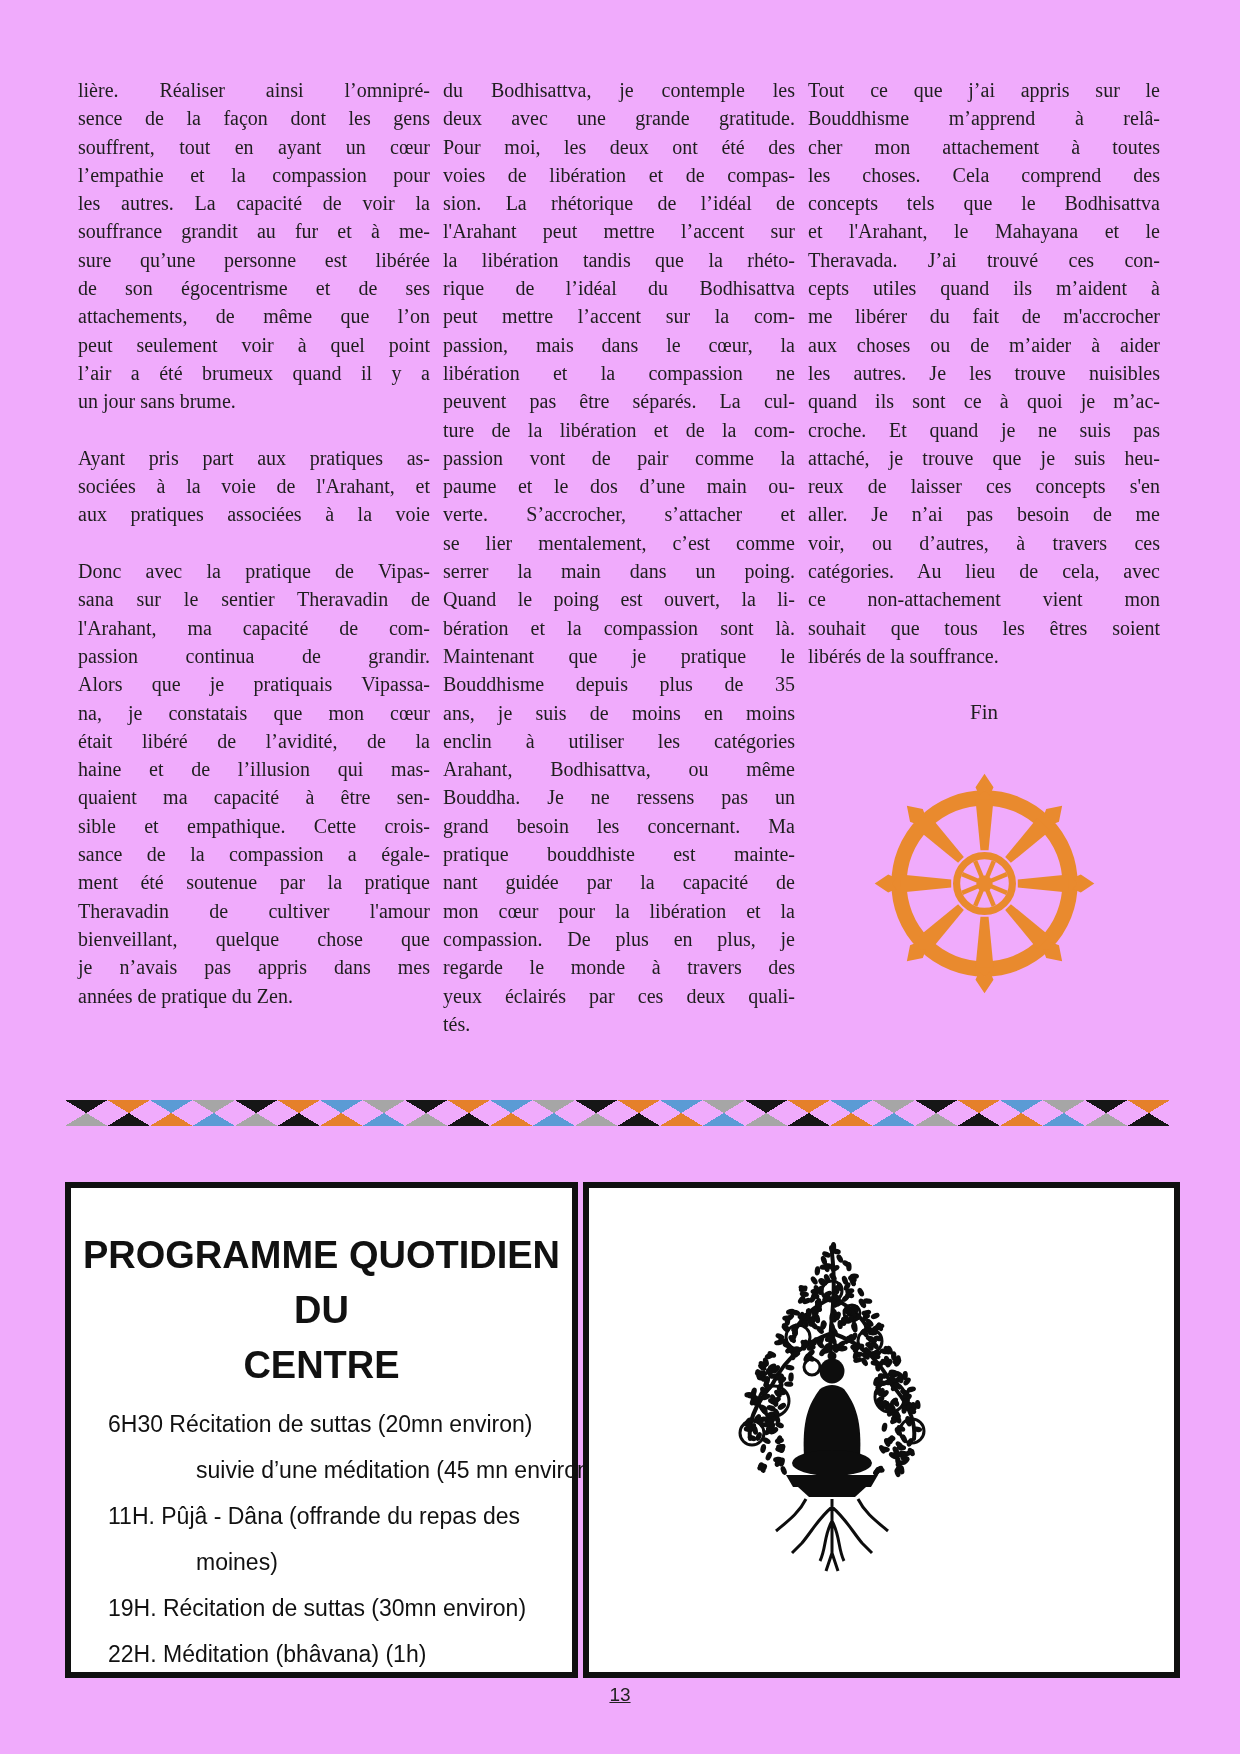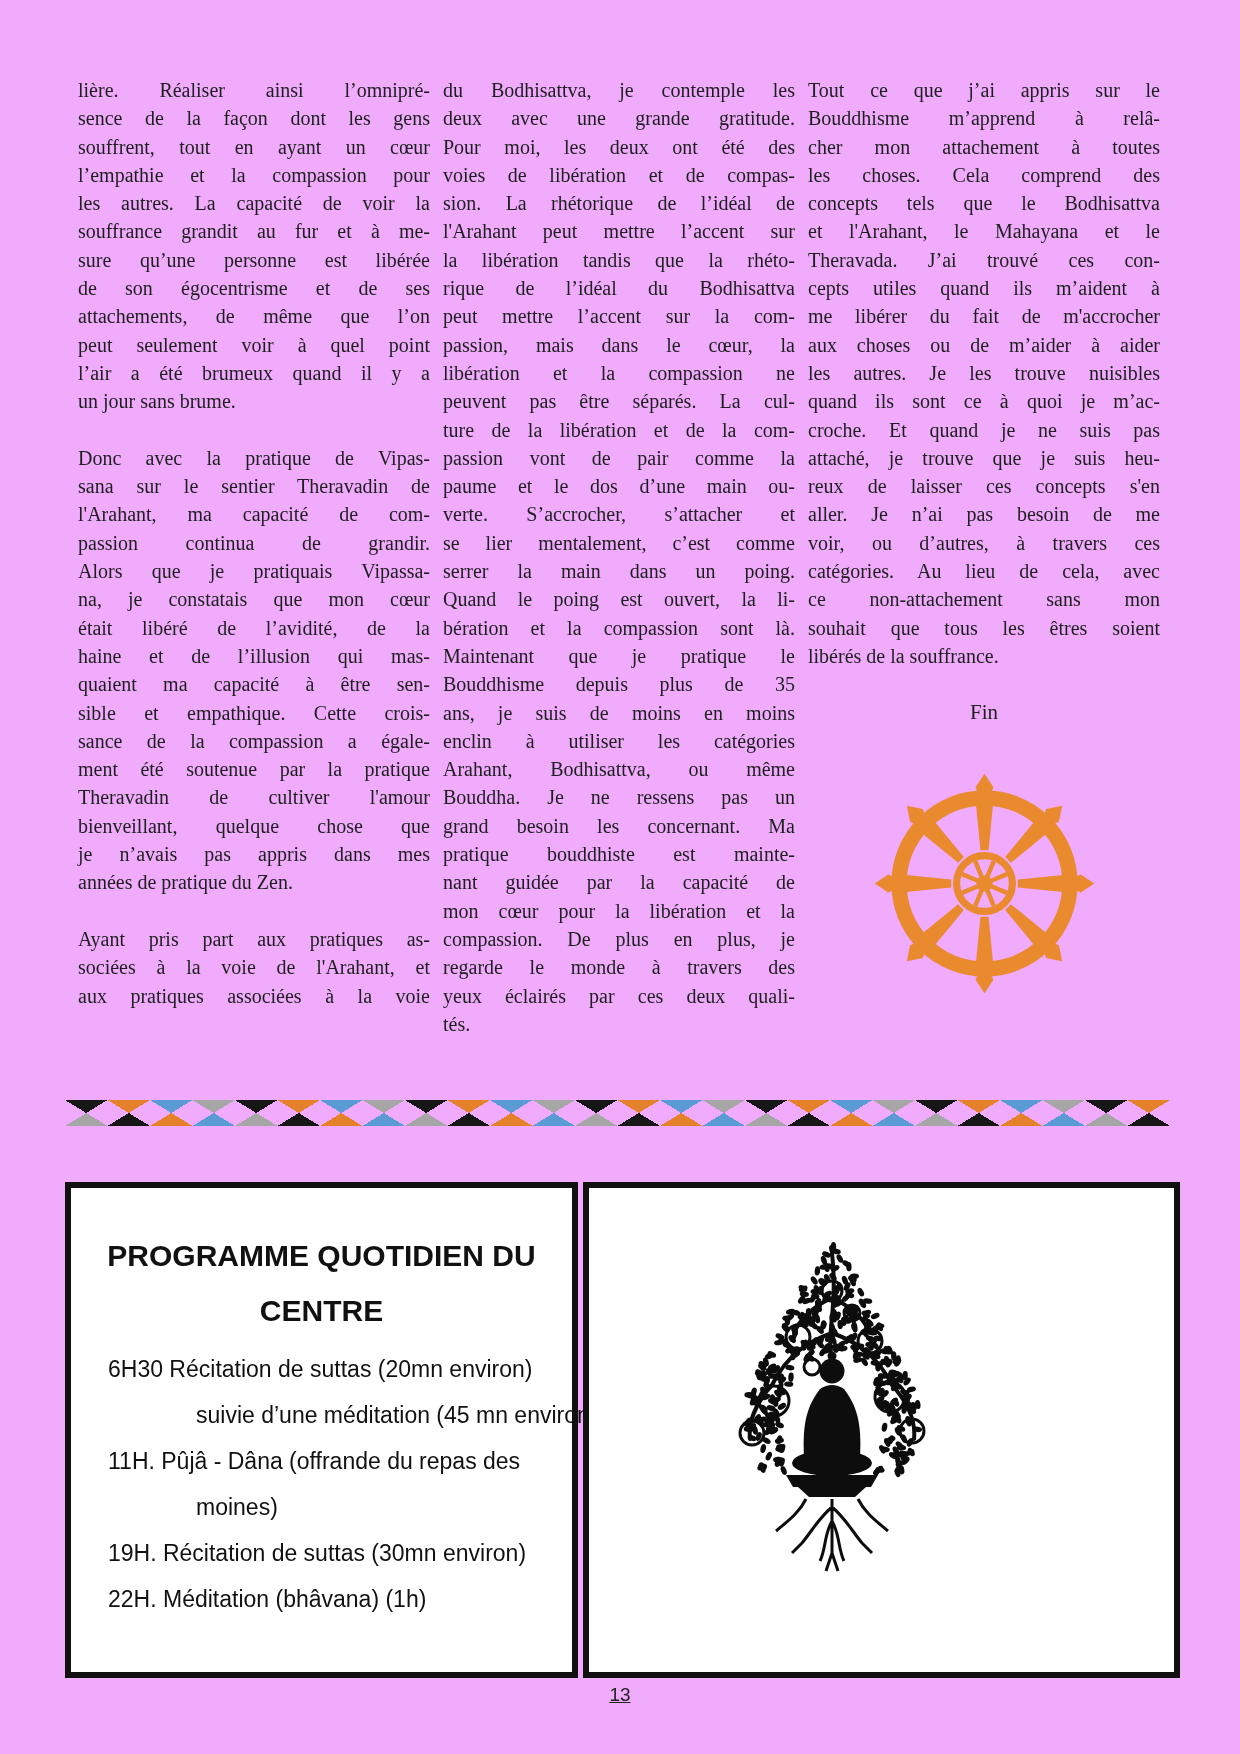--- a/index.html
+++ b/index.html
@@ -16,21 +16,21 @@
   .fin{text-align:center;margin-top:28px;font-size:21px;color:#1e1e1e;}
   .wheel-wrap{margin-top:44px;display:flex;justify-content:center;}
 
   
   .divider{position:absolute;left:65px;top:1100px;width:1105px;height:26px;}
 
   
   .program-box{position:absolute;left:65px;top:1182px;width:513px;height:496px;
                border:6px solid #101010;box-sizing:border-box;background:#fff;
                font-family:"Liberation Sans",sans-serif;color:#111;}
-  .box-title{margin-top:40px;text-align:center;font-weight:bold;font-size:30px;line-height:55px;}
+  .box-title{margin-top:40px;text-align:center;font-weight:bold;font-size:38px;line-height:55px;}
   .schedule{margin-top:8px;padding-left:12px;font-size:23px;}
   .sched-line{line-height:46px;white-space:nowrap;margin-left:25px;}
   .sched-line.ind{padding-left:88px;}
 
   .image-box{position:absolute;left:583px;top:1182px;width:597px;height:496px;
              border:6px solid #101010;box-sizing:border-box;background:#fff;
              display:flex;align-items:flex-start;justify-content:center;
              padding-top:40px;padding-right:100px;}
 
   .page-number{position:absolute;top:1684px;left:0;width:100%;text-align:center;
@@ -52,41 +52,41 @@
             <div class="line">les autres. La capacité de voir la</div>
             <div class="line">souffrance grandit au fur et à me-</div>
             <div class="line">sure qu’une personne est libérée</div>
             <div class="line">de son égocentrisme et de ses</div>
             <div class="line">attachements, de même que l’on</div>
             <div class="line">peut seulement voir à quel point</div>
             <div class="line">l’air a été brumeux quand il y a</div>
             <div class="line endline">un jour sans brume.</div>
           </div>
           <div class="para">
+            <div class="line">Ayant pris part aux pratiques as-</div>
+            <div class="line">sociées à la voie de l'Arahant, et</div>
+            <div class="line">aux pratiques associées à la voie</div>
+          </div>
+          <div class="para">
             <div class="line">Donc avec la pratique de Vipas-</div>
             <div class="line">sana sur le sentier Theravadin de</div>
             <div class="line">l'Arahant, ma capacité de com-</div>
             <div class="line">passion continua de grandir.</div>
             <div class="line">Alors que je pratiquais Vipassa-</div>
             <div class="line">na, je constatais que mon cœur</div>
             <div class="line">était libéré de l’avidité, de la</div>
             <div class="line">haine et de l’illusion qui mas-</div>
             <div class="line">quaient ma capacité à être sen-</div>
             <div class="line">sible et empathique. Cette crois-</div>
             <div class="line">sance de la compassion a égale-</div>
             <div class="line">ment été soutenue par la pratique</div>
             <div class="line">Theravadin de cultiver l'amour</div>
             <div class="line">bienveillant, quelque chose que</div>
             <div class="line">je n’avais pas appris dans mes</div>
             <div class="line endline">années de pratique du Zen.</div>
-          </div>
-          <div class="para">
-            <div class="line">Ayant pris part aux pratiques as-</div>
-            <div class="line">sociées à la voie de l'Arahant, et</div>
-            <div class="line">aux pratiques associées à la voie</div>
           </div>
         </div>
       </div>
     <div class="col">
         <div class="paras">
           <div class="para">
             <div class="line">du Bodhisattva, je contemple les</div>
             <div class="line">deux avec une grande gratitude.</div>
             <div class="line">Pour moi, les deux ont été des</div>
             <div class="line">voies de libération et de compas-</div>
@@ -137,21 +137,21 @@
             <div class="line">me libérer du fait de m'accrocher</div>
             <div class="line">aux choses ou de m’aider à aider</div>
             <div class="line">les autres. Je les trouve nuisibles</div>
             <div class="line">quand ils sont ce à quoi je m’ac-</div>
             <div class="line">croche. Et quand je ne suis pas</div>
             <div class="line">attaché, je trouve que je suis heu-</div>
             <div class="line">reux de laisser ces concepts s'en</div>
             <div class="line">aller. Je n’ai pas besoin de me</div>
             <div class="line">voir, ou d’autres, à travers ces</div>
             <div class="line">catégories. Au lieu de cela, avec</div>
-            <div class="line">ce non-attachement sans mon</div>
+            <div class="line">ce non-attachement vient mon</div>
             <div class="line">souhait que tous les êtres soient</div>
             <div class="line endline">libérés de la souffrance.</div>
           </div>
         </div>
       <div class="fin">Fin</div>
       <div class="wheel-wrap">
         <svg id="wheel-svg" width="225" height="225" viewBox="-125 -125 250 250">
             <circle cx="0" cy="0" r="95" fill="none" stroke="#E98A2E" stroke-width="17"></circle>
             <g transform="rotate(0)">
               <polygon points="0,-122 10,-107 6,-98 0,-103 -6,-98 -10,-107" fill="#E98A2E"></polygon>

